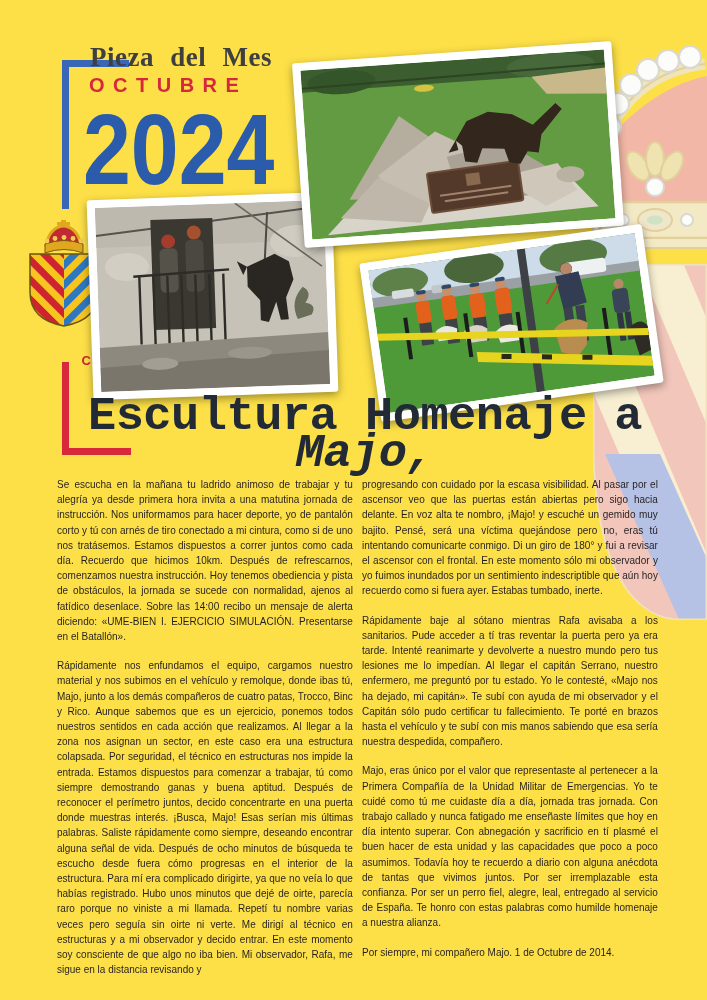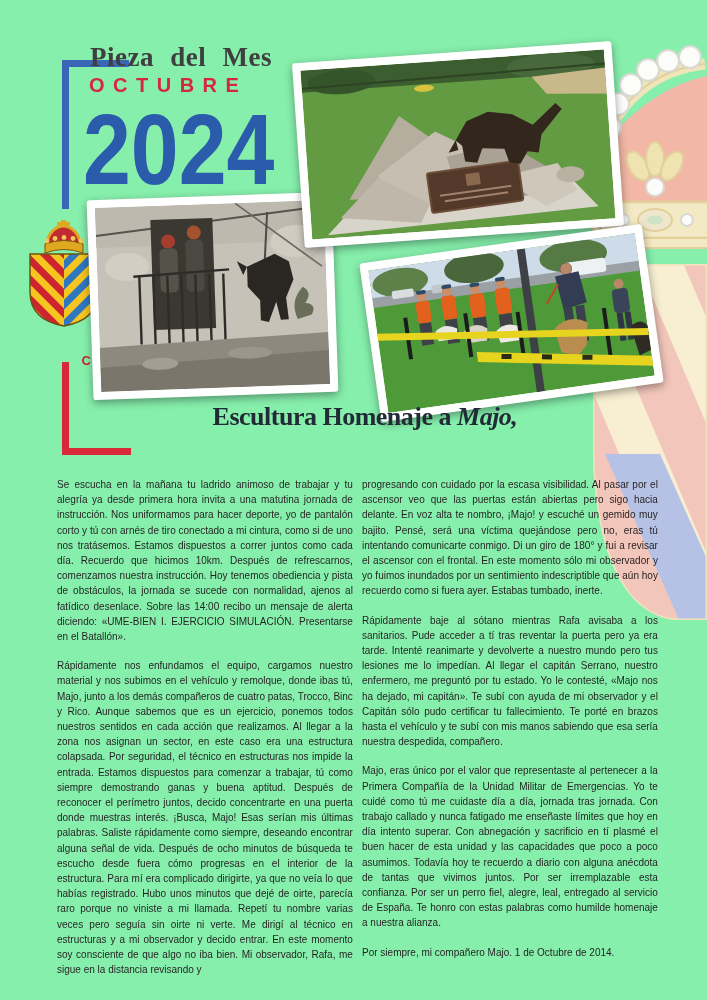--- a/index.html
+++ b/index.html
@@ -1,18 +1,18 @@
 <!DOCTYPE html>
 <html><head>
 <meta charset="utf-8">
 <style>
   html,body{margin:0;padding:0;background:#e8e8e8;}
   .page{
     position:relative; width:707px; height:1000px; margin:0 auto;
-    background:#86efac; overflow:hidden;
+    background:#fde047; overflow:hidden;
     font-family:"Liberation Sans","DejaVu Sans",sans-serif;
   }
   
   .watermark{position:absolute; left:535px; top:24px; width:172px; height:600px; z-index:1;}
   
   .bracket-blue{position:absolute; left:62px; top:60px; width:60px; height:142px;
     border-top:7px solid #3a67b5; border-left:7px solid #3a67b5; z-index:2;}
   .bracket-red{position:absolute; left:62px; top:362px; width:62px; height:86px;
     border-bottom:7px solid #d8293b; border-left:7px solid #d8293b; z-index:2;}
   .kicker{position:absolute; left:90px; top:42px; z-index:2;
@@ -29,22 +29,22 @@
     text-align:right; font-weight:700; font-size:13px; letter-spacing:1px; color:#cf2430;}
   
   .photo{position:absolute; background:#fff; border:8px solid #fff; border-radius:3px;
     box-shadow:0 3px 9px rgba(0,0,0,.38);}
   .photo svg{display:block;}
   .photo-rescue  {left:90px;  top:196px; z-index:3; transform:rotate(-2deg);}
   .photo-sculpture{left:298px; top:52px;  z-index:4; transform:rotate(-4deg);}
   .photo-ceremony{left:369px; top:243px; z-index:5; transform:rotate(-8deg);}
   
   .title{position:absolute; left:50px; top:398px; width:630px; z-index:6; text-align:center;
-    font-family:Liberation Serif, serif; font-weight:700;
-    font-size:26px; line-height:37px; color:#222a35; letter-spacing:-.5px;}
+    font-family:Liberation Mono, monospace; font-weight:700;
+    font-size:47px; line-height:37px; color:#222a35; letter-spacing:-.5px;}
   .title em{font-style:italic;}
   
   .col{position:absolute; top:477px; width:337px; z-index:6; color:#231f20;
     font-size:11.4px; line-height:15.2px; text-align:justify;
     transform:scaleX(.878); transform-origin:left top;}
   .col-left{left:57px;}
   .col-right{left:362px;}
   .col p{margin:0 0 14px 0;}
   .col p:last-child{margin-bottom:0;}
 </style>

